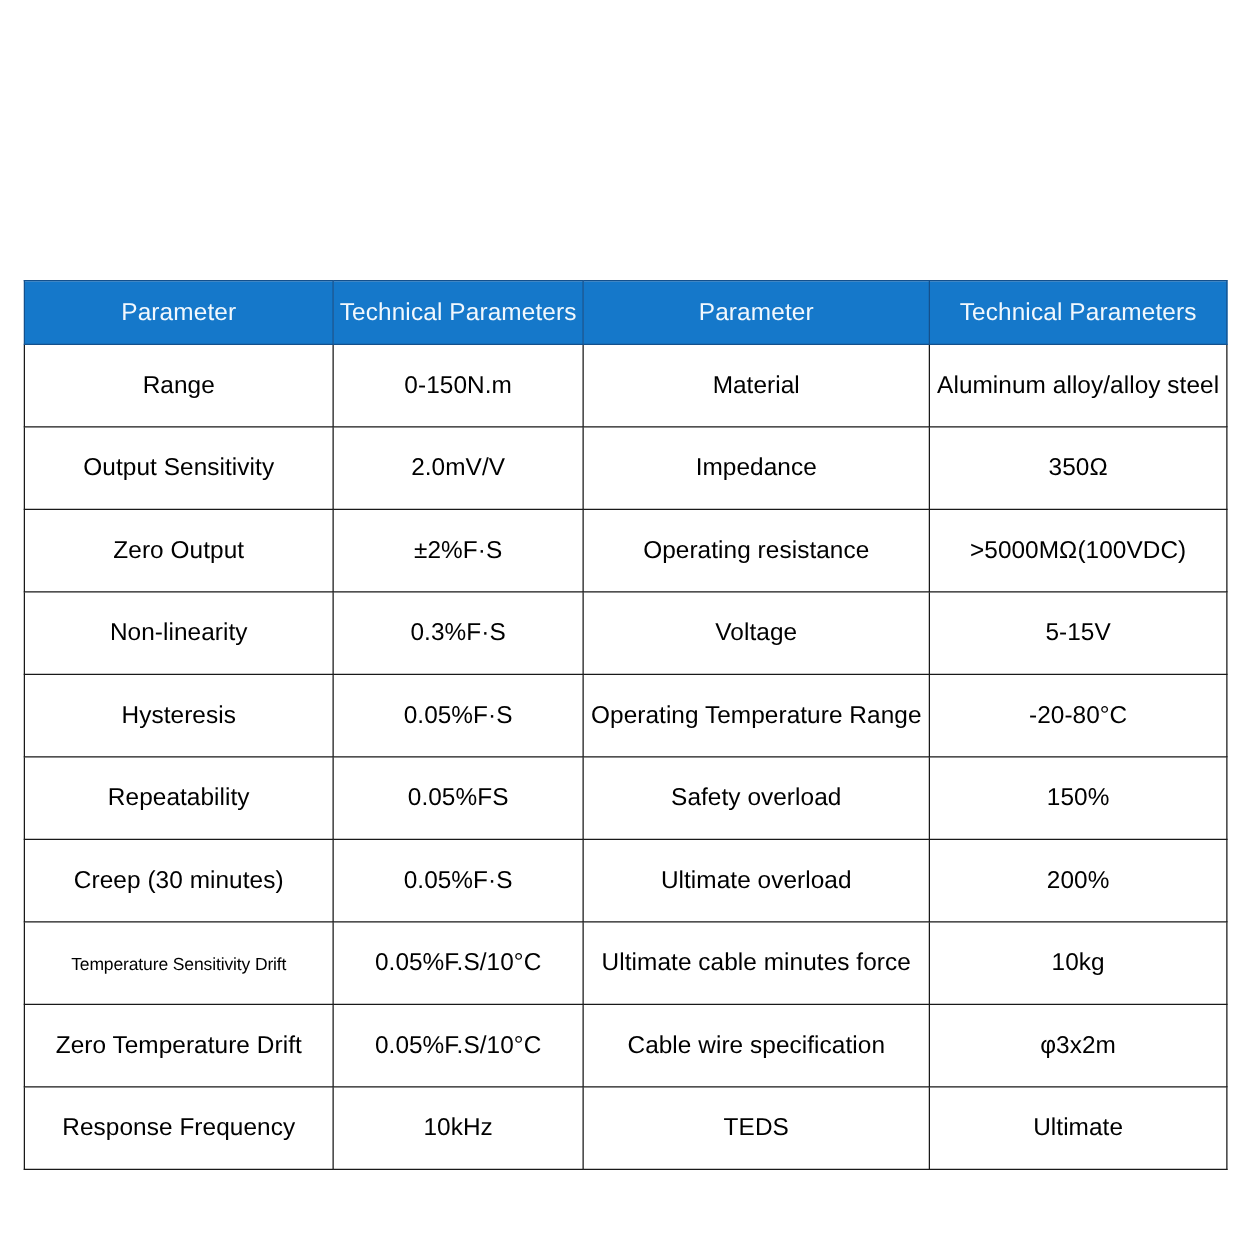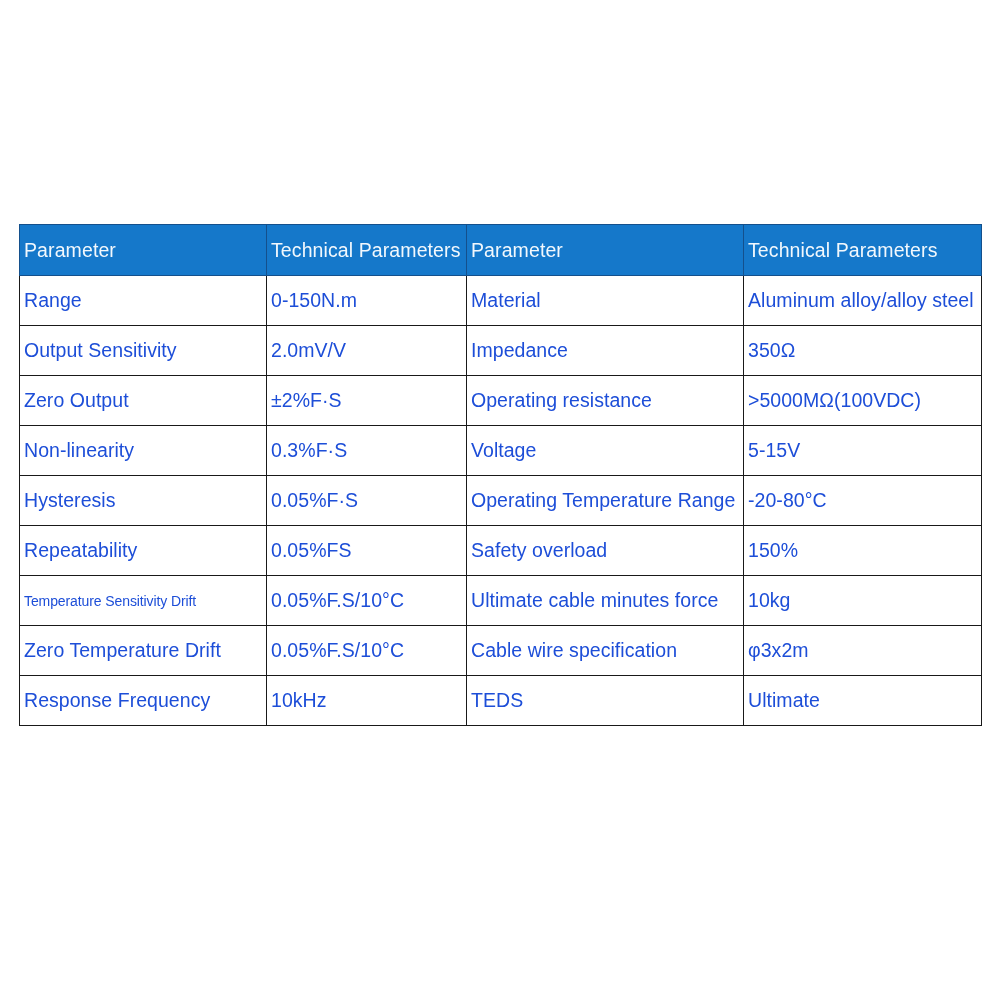--- a/index.html
+++ b/index.html
@@ -36,39 +36,39 @@
   }
 
   table.spec col.c-param  { width: 247px; }
   table.spec col.c-value  { width: 200px; }
   table.spec col.c-param2 { width: 277px; }
   table.spec col.c-value2 { width: 238px; }
 
   table.spec th,
   table.spec td {
     border: 1.6px solid #191919;
-    text-align: left;
+    text-align: center;
     vertical-align: middle;
     padding: 0 4px;
     box-sizing: border-box;
   }
 
   table.spec thead th {
     height: 51px;
     background: #1578ca;
     color: #f2f8fd;
     font-weight: 400;
     font-size: 19.5px;
     letter-spacing: 0.1px;
     border-color: #14508c;
   }
 
   table.spec tbody td {
-    height: 50px;
-    color: #1d4ed8;
+    height: 66px;
+    color: #000000;
     font-weight: 400;
     font-size: 19.5px;
     letter-spacing: 0.05px;
     white-space: nowrap;
   }
 
   table.spec tbody td.param {
     font-size: 19.5px;
   }
 
@@ -132,20 +132,26 @@
           <td class="param">Operating Temperature Range</td>
           <td>-20-80°C</td>
         </tr>
         <tr>
           <td class="param">Repeatability</td>
           <td>0.05%FS</td>
           <td class="param">Safety overload</td>
           <td>150%</td>
         </tr>
         <tr>
+          <td class="param">Creep (30 minutes)</td>
+          <td>0.05%F·S</td>
+          <td class="param">Ultimate overload</td>
+          <td>200%</td>
+        </tr>
+        <tr>
           <td class="param tight">Temperature Sensitivity Drift</td>
           <td>0.05%F.S/10°C</td>
           <td class="param">Ultimate cable minutes force</td>
           <td>10kg</td>
         </tr>
         <tr>
           <td class="param">Zero Temperature Drift</td>
           <td>0.05%F.S/10°C</td>
           <td class="param">Cable wire specification</td>
           <td>φ3x2m</td>

